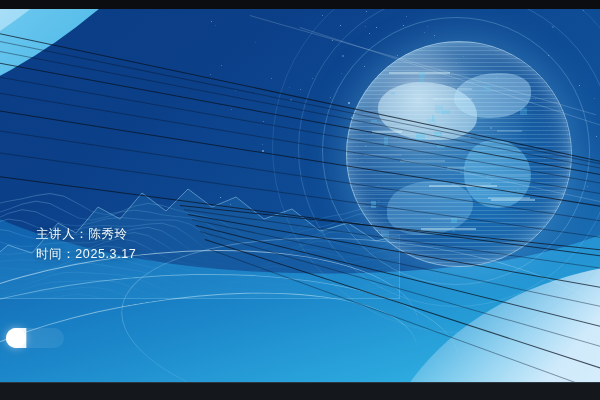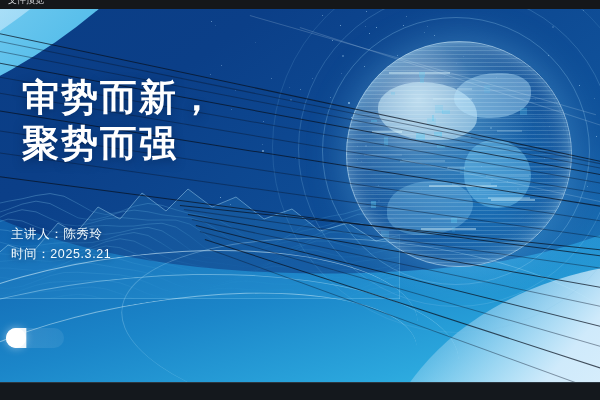--- a/index.html
+++ b/index.html
@@ -151,21 +151,21 @@
   .streak.light { background:rgba(225,245,255,.55); height:1px; }
 
   
   .title-block { position:absolute; left:22px; top:66px; z-index:40; }
   .title-line {
     color:#ffffff; font-size:37px; font-weight:bold; line-height:46px;
     letter-spacing:2px;
     text-shadow:0 2px 10px rgba(3,30,70,.55);
     white-space:nowrap;
   }
-  .sub-block { position:absolute; left:11px; top:215px; z-index:40; }
+  .sub-block { position:absolute; left:36px; top:215px; z-index:40; }
   .sub-line {
     color:#f2fbff; font-size:12.5px; line-height:20px; letter-spacing:.6px;
     text-shadow:0 1px 5px rgba(3,30,70,.6);
     white-space:nowrap;
   }
 
   
   .badge {
     position:absolute; left:6px; bottom:34px; z-index:41;
     width:58px; height:20px; border-radius:10px;
@@ -175,23 +175,20 @@
     position:absolute; left:6px; bottom:34px; z-index:42;
     width:20px; height:20px; border-radius:50%; background:#ffffff;
     box-shadow:0 0 8px rgba(255,255,255,.5);
   }
 </style>
 </head>
 <body>
 
 <div class="viewer">
 
-  <div class="topbar">
-    <span class="topbar-title">文件预览</span>
-  </div>
 
   <div class="slide">
 
     <div class="navy-mass"></div>
     <div class="corner-arc"></div>
     <div class="corner-arc2"></div>
     <div class="wedge-br"></div>
 
     <div class="stars" id="stars">
         <div class="star" style="width: 1px; height: 1px; left: 424.316px; top: 23.095px; opacity: 0.42;"></div>
@@ -382,28 +379,24 @@
         <div class="streak soft" style="left: 192px; top: 210px; width: 520px; transform: rotate(12deg);"></div>
         <div class="streak" style="left: 196px; top: 216px; width: 520px; transform: rotate(14deg);"></div>
         <div class="streak soft" style="left: 200px; top: 222px; width: 520px; transform: rotate(16deg);"></div>
         <div class="streak" style="left: 205px; top: 230px; width: 520px; transform: rotate(18deg);"></div>
         <div class="streak soft" style="left: 210px; top: 240px; width: 520px; transform: rotate(20deg);"></div>
         <div class="streak light" style="left: 300px; top: 18px; width: 330px; opacity: 0.35; transform: rotate(18deg);"></div>
         <div class="streak light" style="left: 250px; top: 6px; width: 360px; opacity: 0.35; transform: rotate(16deg);"></div>
         <div class="streak light" style="left: 402px; top: 150px; width: 220px; opacity: 0.35; transform: rotate(12deg);"></div>
       </div>
 
-    <div class="title-block">
-      <div class="title-line">审势而新，</div>
-      <div class="title-line">聚势而强</div>
-    </div>
 
     <div class="sub-block">
       <div class="sub-line">主讲人：陈秀玲</div>
-      <div class="sub-line">时间：2025.3.21</div>
+      <div class="sub-line">时间：2025.3.17</div>
     </div>
 
     <div class="badge"></div>
     <div class="badge-dot"></div>
   </div>
 
   <div class="bottombar">
     <div class="bottombar-edge"></div>
   </div>
 

